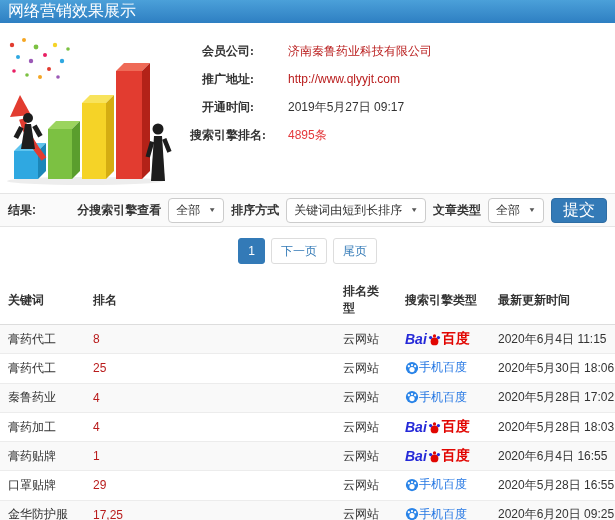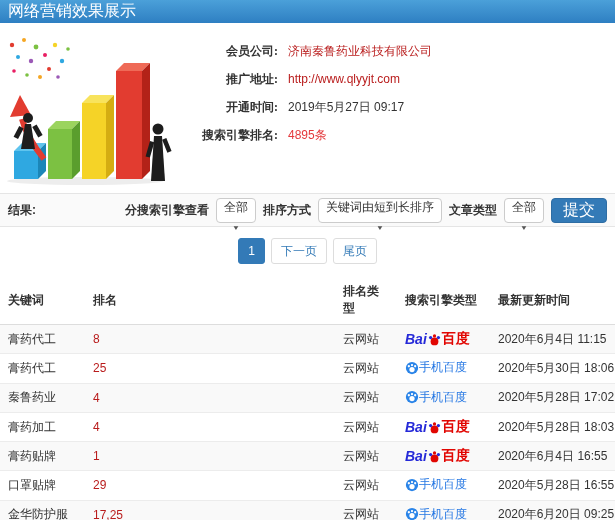--- a/index.html
+++ b/index.html
@@ -7,31 +7,31 @@
   body { font-family:"Liberation Sans","DejaVu Sans",sans-serif; font-size:12px; color:#333; }
   .page { width:615px; height:520px; overflow:hidden; background:#fff; position:relative; }
 
   .titlebar { height:23px; background:linear-gradient(#4ba0d9,#2e7fc2); color:#fff;
               line-height:22px; padding:0 8px; font-size:16px; }
 
   .info-section { display:flex; padding:8px 0 6px 0; }
   .illustration { width:178px; height:156px; flex:none; }
   .info-fields { flex:1; padding-top:12px; }
   .info-row { display:flex; margin-bottom:11px; line-height:17px; }
-  .info-label { width:100px; flex:none; text-align:right; font-weight:bold; margin-right:10px;font-family:Liberation Serif, serif; }
+  .info-label { width:100px; flex:none; text-align:center; font-weight:bold; margin-right:10px;font-family:Liberation Serif, serif; }
   .link { color:#b91c1c; text-decoration:none; cursor:pointer; }
   .red { color:#e4393c; }
 
   .filterbar { display:flex; align-items:center; height:34px; background:#fafafa;
                border-top:1px solid #e5e5e5; border-bottom:1px solid #e5e5e5; padding:0 8px;gap:17px; }
   .result-label { font-weight:bold; }
   .filter-controls { margin-left:auto; display:flex; align-items:center; gap:7px; }
   .flabel { font-weight:bold; }
   .select { border:1px solid #ccc; border-radius:4px; background:#fff; height:25px;
-            display:inline-flex; align-items:center; padding:0 7px; gap:8px; cursor:pointer; white-space:nowrap;flex-direction:column; }
+            display:inline-flex; align-items:center; padding:0 7px; gap:8px; cursor:pointer; white-space:nowrap; }
   .caret { font-size:8px; color:#555; transform:scaleY(.8); }
   .btn { background:#337ab7; border:1px solid #2e6da4; color:#fff; border-radius:4px;
          height:25px; padding:0 11px; cursor:pointer; font-size:16px; }
 
   .pagerow { display:flex; justify-content:center; gap:6px; padding:11px 0 12px 0; }
   .page-btn { min-width:27px; height:26px; line-height:24px; text-align:center;
               border:1px solid #ddd; border-radius:3px; color:#337ab7; padding:0 9px;
               cursor:pointer; background:#fff; }
   .page-btn.active { background:#337ab7; border-color:#337ab7; color:#fff; }
 

